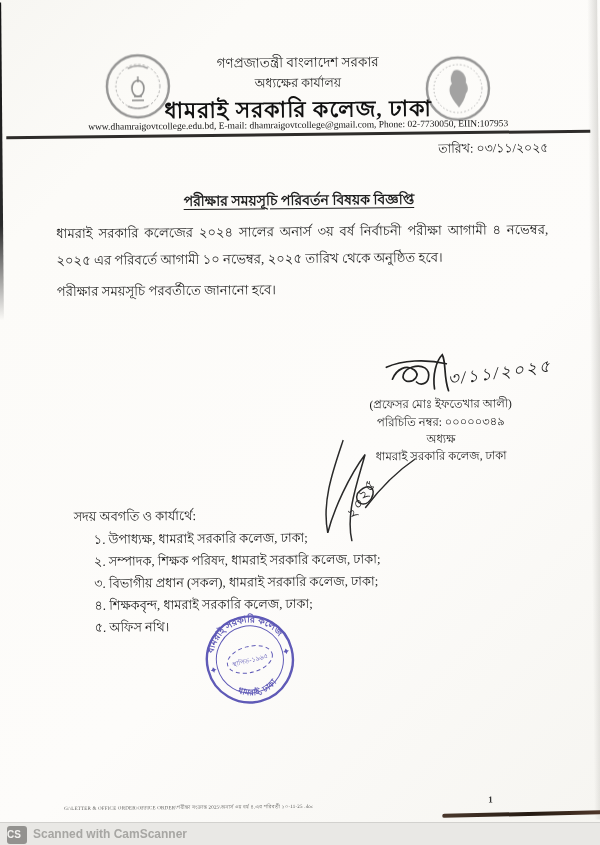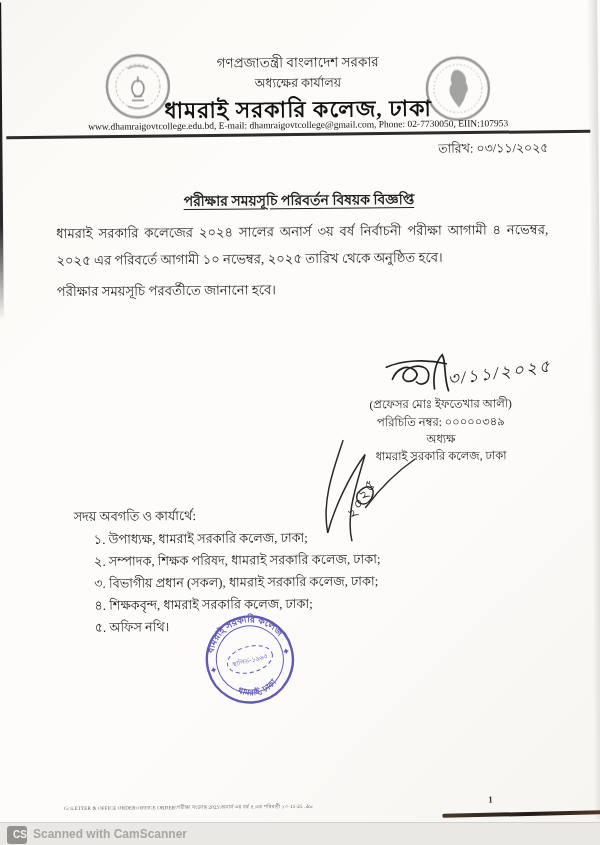--- a/index.html
+++ b/index.html
@@ -50,21 +50,21 @@
 
   
   .stamp { left:200px; top:612px; opacity:.88; }
 
   
   .footer-path { left:60px; top:803px; width:400px; font-size:5px; color:#5a5a58; font-family:"Liberation Serif",serif; letter-spacing:.2px; }
   .page-num { left:484px; top:796px; width:14px; font-size:9px; font-weight:bold; color:#333; }
 
   
   #cs-bar { position:absolute; left:0; top:822px; width:600px; height:23px; background:#e9e8e5; border-top:1px solid #d2d1ce; }
-  #cs-logo { position:absolute; left:7px; top:3px; width:20px; height:18px; background:#93928f; border-radius:3px; color:#f2f1ee; font-family:"Liberation Sans",sans-serif; font-weight:bold; font-size:10px; text-align:right; line-height:17px; }
+  #cs-logo { position:absolute; left:7px; top:3px; width:20px; height:18px; background:#93928f; border-radius:3px; color:#f2f1ee; font-family:"Liberation Sans",sans-serif; font-weight:bold; font-size:10px; text-align:left; line-height:17px; }
   #cs-label { position:absolute; left:33px; top:4px; font-family:"Liberation Sans",sans-serif; font-size:12px; color:#a7a6a3;font-weight:bold; }
 </style>
 </head>
 <body>
 
 <div id="screen">
   <div id="paper">
     <div id="paper-content">
 
       <div class="abs edge-left"></div>

